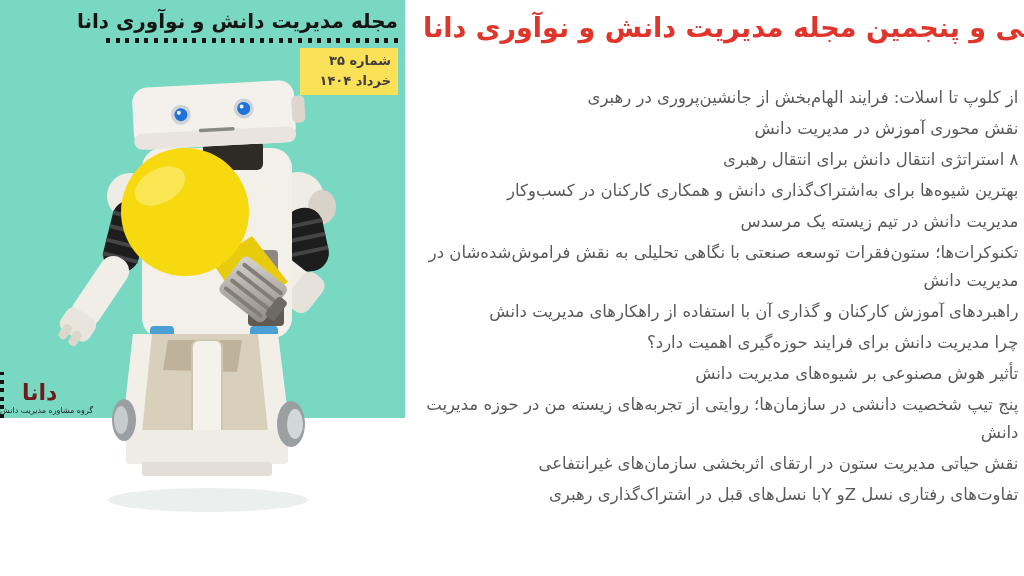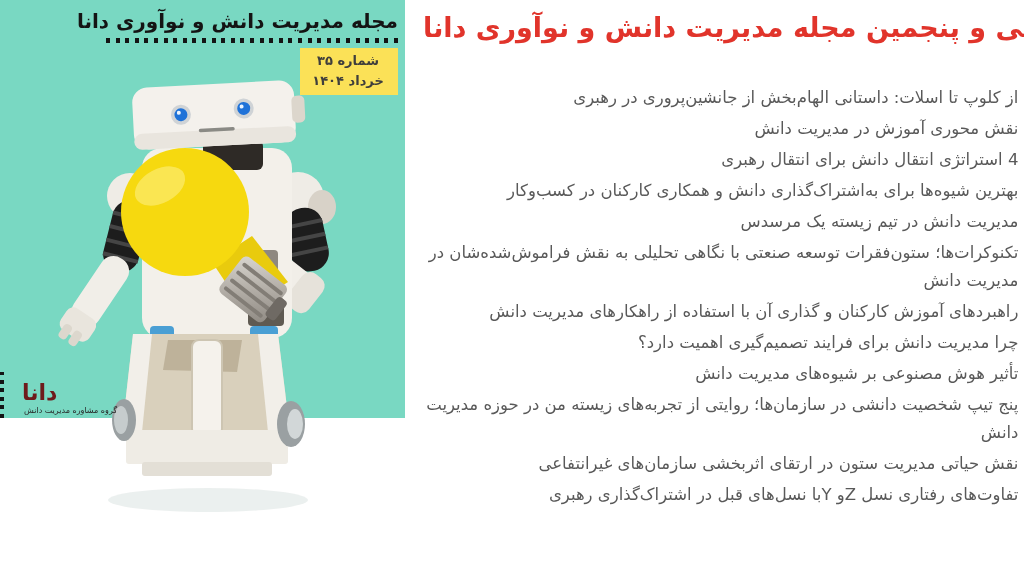--- a/index.html
+++ b/index.html
@@ -6,30 +6,30 @@
   body{font-family:"DejaVu Sans",sans-serif;background:#ffffff;}
   .page{position:relative;width:1024px;height:576px;overflow:hidden;display:flex;background:#fff;}
 
   
   .left-panel{position:relative;width:405px;height:418px;flex-shrink:0;background:var(--teal,#79d8c2);}
   .panel-header{position:absolute;top:6px;right:7px;left:10px;text-align:right;direction:rtl;z-index:3;}
   .panel-header-title{font-size:20px;font-weight:700;color:#141414;line-height:30px;white-space:nowrap;}
   .dotted-line{margin-top:2px;margin-right:0;margin-left:auto;width:293px;height:5px;
     background:repeating-linear-gradient(to left,#141414 0 4px,transparent 4px 9.6px);}
   .issue-badge{position:absolute;top:48px;right:7px;width:86px;padding:3px 7px 4px 5px;
-    background:var(--badge-yellow,#fbe157);text-align:center;direction:rtl;z-index:3;}
+    background:var(--badge-yellow,#fbe157);text-align:right;direction:rtl;z-index:3;}
   .issue-badge .badge-line{font-size:13px;font-weight:700;color:#3f3e3c;line-height:20px;white-space:nowrap;}
 
   .robot-photo{position:absolute;inset:0;z-index:1;}
 
   .logo-block{position:absolute;left:0;bottom:2px;z-index:3;}
   .logo-dotted{position:absolute;left:0;bottom:0;width:4px;height:46px;
     background:repeating-linear-gradient(to top,#141414 0 4px,transparent 4px 8.5px);}
   .logo-name{display:block;padding-left:22px;font-size:22px;line-height:24px;font-weight:700;color:var(--logo-maroon,#6e1b1b);}
-  .logo-tagline{display:block;padding-left:24px;font-size:8px;line-height:11px;color:#262626;white-space:nowrap;}
+  .logo-tagline{display:block;padding-left:0;font-size:8px;line-height:11px;color:#262626;white-space:nowrap;}
 
   
   .main{flex:1;padding:9px 14px 0 18px;box-sizing:border-box;background:#fff;}
   .page-title{margin:0;direction:rtl;text-align:center;color:var(--title-red,#e1342b);
     font-size:27px;line-height:38px;font-weight:700;white-space:nowrap;}
   .articles{direction:rtl;list-style:none;margin:37px 0 0;padding:0;}
   .articles li{position:relative;padding-right:31px;margin-bottom:3px;
     font-size:16.5px;line-height:28px;color:var(--body-text,#595959);text-align:right;}
 </style>
 </head>
@@ -138,27 +138,27 @@
       <span class="logo-name">دانا</span>
       <span class="logo-tagline">گروه مشاوره مدیریت دانش</span>
     </div>
     <div class="logo-dotted"></div>
   </div>
 
   <div class="main">
     <h1 class="page-title">سی و پنجمین مجله مدیریت دانش و نوآوری دانا</h1>
 
     <ul class="articles">
-      <li><span>از کلوپ تا اسلات: داستانی الهام‌بخش از جانشین‌پروری در رهبری</span></li>
+      <li><span>از کلوپ تا اسلات: فرایند الهام‌بخش از جانشین‌پروری در رهبری</span></li>
       <li><span>نقش محوری آموزش در مدیریت دانش</span></li>
-      <li><span>4 استراتژی انتقال دانش برای انتقال رهبری</span></li>
+      <li><span>۸ استراتژی انتقال دانش برای انتقال رهبری</span></li>
       <li><span>بهترین شیوه‌ها برای به‌اشتراک‌گذاری دانش و همکاری کارکنان در کسب‌وکار</span></li>
       <li><span>مدیریت دانش در تیم زیسته یک مرسدس</span></li>
       <li><span>تکنوکرات‌ها؛ ستون‌فقرات توسعه صنعتی با نگاهی تحلیلی به نقش فراموش‌شده‌شان در مدیریت دانش</span></li>
       <li><span>راهبردهای آموزش کارکنان و گذاری آن با استفاده از راهکارهای مدیریت دانش</span></li>
-      <li><span>چرا مدیریت دانش برای فرایند تصمیم‌گیری اهمیت دارد؟</span></li>
+      <li><span>چرا مدیریت دانش برای فرایند حوزه‌گیری اهمیت دارد؟</span></li>
       <li><span>تأثیر هوش مصنوعی بر شیوه‌های مدیریت دانش</span></li>
       <li><span>پنج تیپ شخصیت دانشی در سازمان‌ها؛ روایتی از تجربه‌های زیسته من در حوزه مدیریت دانش</span></li>
       <li><span>نقش حیاتی مدیریت ستون در ارتقای اثربخشی سازمان‌های غیرانتفاعی</span></li>
       <li><span>تفاوت‌های رفتاری نسل Zو Yبا نسل‌های قبل در اشتراک‌گذاری رهبری</span></li>
     </ul>
   </div>
 </div>
 
 </body></html>

